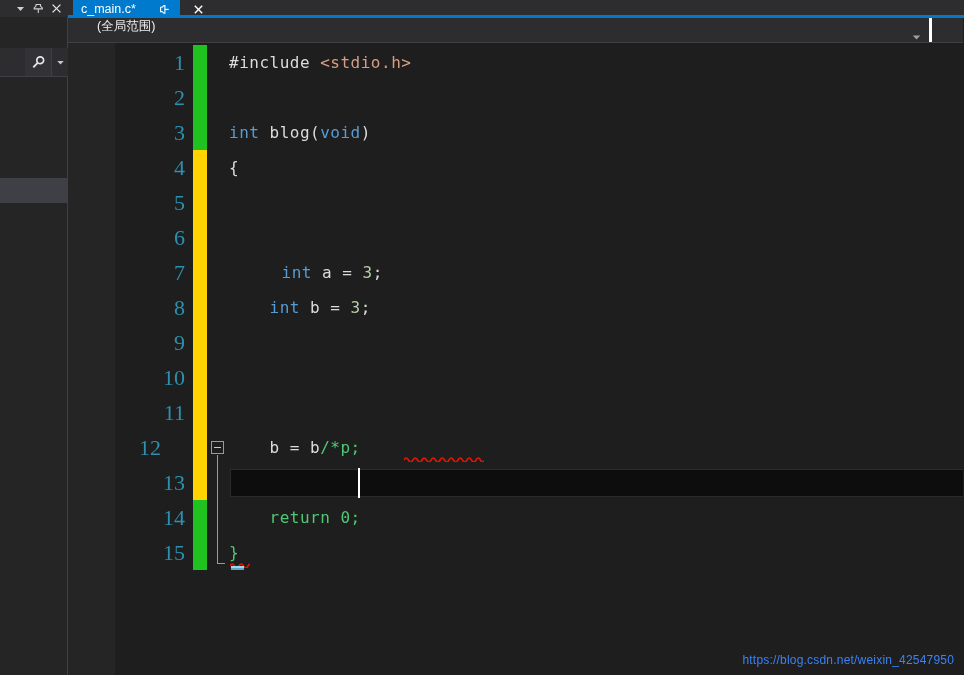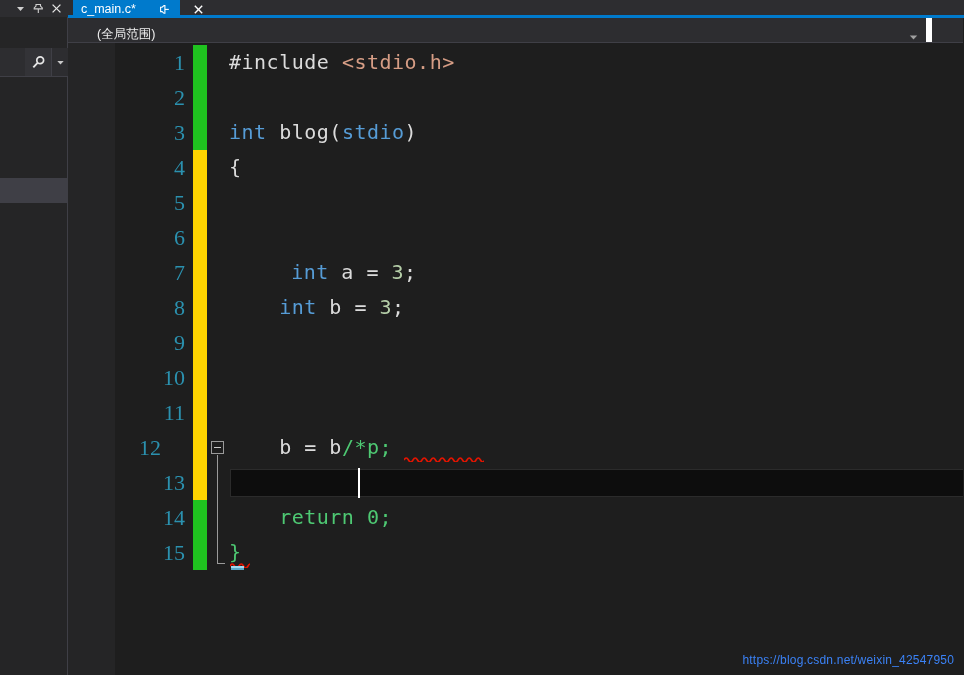--- a/index.html
+++ b/index.html
@@ -131,23 +131,23 @@
     left: 68px; top: 18px;
     width: 896px; height: 25px;
     background: #2d2d30;
     box-sizing: border-box;
   }
   #nav-combo {
     position: absolute;
     left: 9px; top: 0;
     width: 855px; height: 25px;
     display: flex;
-    align-items: flex-end;
-    box-sizing: border-box;
-    border-right: 6px solid #ffffff;
+    align-items: flex-start;
+    box-sizing: border-box;
+    border-right: 3px solid #ffffff;
   }
   #nav-combo-text {
     color: #f0f0f0;
     font-size: 12.5px;
     padding-left: 20px;
     font-family: "Liberation Sans", sans-serif;
     white-space: nowrap;
   }
   #nav-combo-arrow {
     position: absolute;
@@ -210,21 +210,21 @@
     height: 35px;
     letter-spacing: 0px;
   }
   .code-line {
     position: absolute;
     left: 0;
     height: 35px;
     line-height: 35px;
     white-space: pre;
     font-family: "DejaVu Sans Mono", monospace;
-    font-size: 20px;
+    font-size: 16px;
     letter-spacing: 0.5px;
   }
   .tok-plain   { color: #dcdcdc; }
   .tok-kw      { color: #569cd6; }
   .tok-str     { color: #d69d85; }
   .tok-num     { color: #b5cea8; }
   .tok-comment { color: #4ec973; }
 
   
   .squiggle {
@@ -401,21 +401,21 @@
         <div class="change-seg" style="position: absolute; top: 457px; height: 70px; background: rgb(31, 194, 31);"></div>
       </div>
     <div id="outlining">
         <div id="collapse-box" style="left: 4px; top: 398px;"></div>
         <div id="outline-vline" style="left: 10px; top: 412px; height: 108px;"></div>
         <div id="outline-hline" style="left: 10px; top: 520px; width: 8px;"></div>
       </div>
     <div id="code-surface">
         <div class="code-line" style="top: 2px; left: 0px;"><span class="tok-plain">#include </span><span class="tok-str">&lt;stdio.h&gt;</span></div>
         <div class="code-line" style="top: 37px; left: 0px;"></div>
-        <div class="code-line" style="top: 72px; left: 0px;"><span class="tok-kw">int</span><span class="tok-plain"> blog(</span><span class="tok-kw">stdio</span><span class="tok-plain">)</span></div>
+        <div class="code-line" style="top: 72px; left: 0px;"><span class="tok-kw">int</span><span class="tok-plain"> blog(</span><span class="tok-kw">void</span><span class="tok-plain">)</span></div>
         <div class="code-line" style="top: 107px; left: 0px;"><span class="tok-plain">{</span></div>
         <div class="code-line" style="top: 177px; left: 0px;"></div>
         <div class="code-line" style="top: 212px; left: 12px;"><span class="tok-plain">    </span><span class="tok-kw">int</span><span class="tok-plain"> a = </span><span class="tok-num">3</span><span class="tok-plain">;</span></div>
         <div class="code-line" style="top: 247px; left: 0px;"><span class="tok-plain">    </span><span class="tok-kw">int</span><span class="tok-plain"> b = </span><span class="tok-num">3</span><span class="tok-plain">;</span></div>
         <div class="code-line" style="top: 282px; left: 0px;"></div>
         <div class="code-line" style="top: 352px; left: 0px;"></div>
         <div class="code-line" style="top: 387px; left: 0px;"><span class="tok-plain">    b = b</span><span class="tok-comment">/*p;</span></div>
         <div class="code-line" style="top: 422px; left: 0px;"></div>
         <div class="code-line" style="top: 457px; left: 0px; text-align: right;"><span class="tok-comment">    return 0;</span></div>
         <div class="code-line" style="top: 492px; left: 0px;"><span class="tok-comment">}</span></div>

